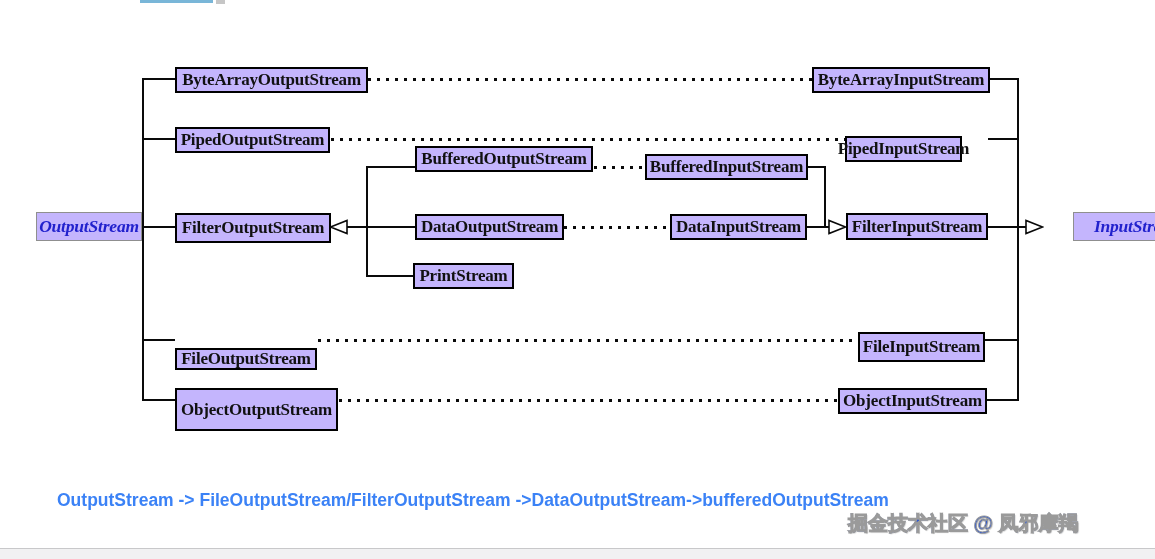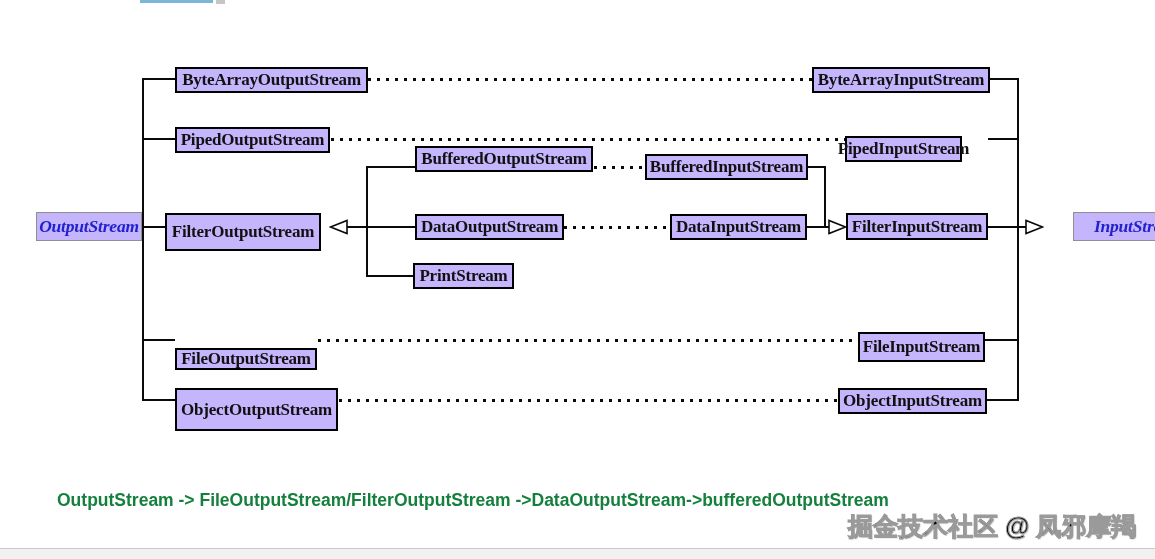--- a/index.html
+++ b/index.html
@@ -46,32 +46,32 @@
     width:19px;
     height:16px;
   }
   .caption{
     position:absolute;
     left:57px;
     top:490px;
     font-family:"Liberation Sans", sans-serif;
     font-weight:bold;
     font-size:17.5px;
-    color:#15803d;
+    color:#3b82f6;
     white-space:nowrap;
   }
   .watermark{
     position:absolute;
     left:848px;
     top:510px;
     font-family:"Liberation Sans", sans-serif;
     font-weight:bold;
-    font-size:25px;
+    font-size:20px;
     white-space:nowrap;
-    color:#000000;
+    color:#1d4ed8;
     -webkit-text-stroke:1px #9a9a9a;
     text-shadow:1px 1px 1px #c9c9c9;
   }
   .toplink{
     position:absolute;
     left:140px;
     top:0;
     width:73px;
     height:3px;
     background:#79b6d8;
@@ -151,21 +151,21 @@
   <div class="node root" style="left:1043px;top:212px;width:95px;height:29px;padding-left:36px;">
     <span>InputStream</span>
   </div>
 
   <div class="node" style="left:175px;top:67px;width:193px;height:26px;">
     <span>ByteArrayOutputStream</span>
   </div>
   <div class="node" style="left:175px;top:127px;width:155px;height:26px;">
     <span>PipedOutputStream</span>
   </div>
-  <div class="node" style="left:165px;top:213px;width:156px;height:38px;">
+  <div class="node" style="left:175px;top:213px;width:156px;height:30px;">
     <span>FilterOutputStream</span>
   </div>
   <div class="node" style="left:415px;top:146px;width:178px;height:26px;">
     <span>BufferedOutputStream</span>
   </div>
   <div class="node" style="left:415px;top:214px;width:149px;height:26px;">
     <span>DataOutputStream</span>
   </div>
   <div class="node" style="left:413px;top:263px;width:101px;height:26px;">
     <span>PrintStream</span>

